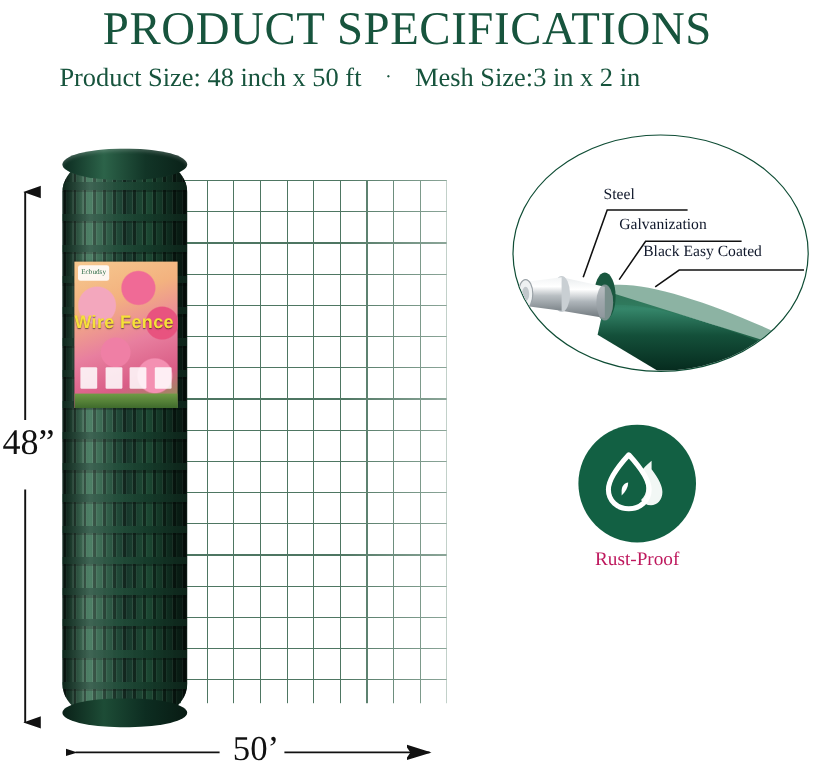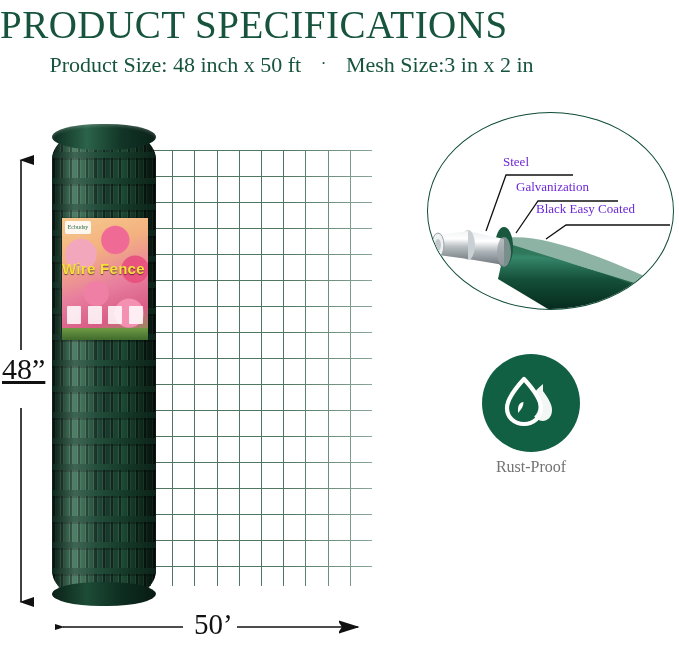--- a/index.html
+++ b/index.html
@@ -8,21 +8,21 @@
     background:#ffffff;
     font-family:"Liberation Serif", serif;
     overflow:hidden;
     position:relative;
   }
   .stage{position:absolute;left:0;top:0;width:679px;height:649px;}
 
   
   .title{
     position:absolute;left:0;top:2px;width:679px;
-    text-align:left;
+    text-align:center;
     font-size:39px;
     letter-spacing:.5px;
     color:#17543d;
     font-weight:400;
     white-space:nowrap;
   }
   .subtitle{
     position:absolute;left:0;top:52px;width:583px;
     text-align:center;
     font-size:22px;
@@ -30,21 +30,21 @@
     white-space:nowrap;
   }
   .subtitle .dot{padding:0 14px;font-size:17px;vertical-align:3px;}
 
   
   .vdim{position:absolute;left:8px;top:146px;width:26px;height:470px;}
   .hdim{position:absolute;left:55px;top:612px;width:312px;height:30px;}
   .dim-label{
     position:absolute;color:#111;font-size:30px;white-space:nowrap;
   }
-  .vlabel{left:2px;top:352px;text-decoration:underline;}
+  .vlabel{left:2px;top:352px;}
   .hlabel{left:194px;top:608px;font-size:29px;}
 
   
   .mesh{
     position:absolute;left:150px;top:150px;width:222px;height:436px;
     background-image:
       repeating-linear-gradient(to right, #3f6b55 0 1px, transparent 1px 22.2px),
       repeating-linear-gradient(to bottom, #3f6b55 0 1px, transparent 1px 26px);
     opacity:.92;
   }
@@ -146,38 +146,38 @@
   .callout{
     position:absolute;left:427px;top:112px;width:245px;height:196px;
     border:1.6px solid #0f4d35;
     border-radius:50%;
     background:#fff;
     overflow:hidden;
   }
   .wire{position:absolute;left:0;top:0;width:245px;height:196px;}
 
   .cl-label{
-    position:absolute;font-size:13px;color:#6d28d9;white-space:nowrap;
+    position:absolute;font-size:13px;color:#0f172a;white-space:nowrap;
   }
   .cl-steel{left:503px;top:154px;}
   .cl-galv{left:516px;top:179px;}
   .cl-vinyl{left:536px;top:201px;}
 
   
   .feat{position:absolute;text-align:center;}
   .badge{
     border-radius:50%;
     background:#126043;
     margin:0 auto;
     position:relative;
   }
   .feat-text{
     margin-top:6px;
     font-size:16px;
-    color:#737373;
+    color:#be185d;
     white-space:nowrap;
     font-family:"Liberation Serif",serif;
   }
 
   .feat-rust{left:471px;top:354px;width:120px;}
   .feat-rust .badge{width:98px;height:98px;}
 
   .feat-sturdy{left:378px;top:497px;width:160px;}
   .feat-sturdy .badge{width:92px;height:92px;}
 

